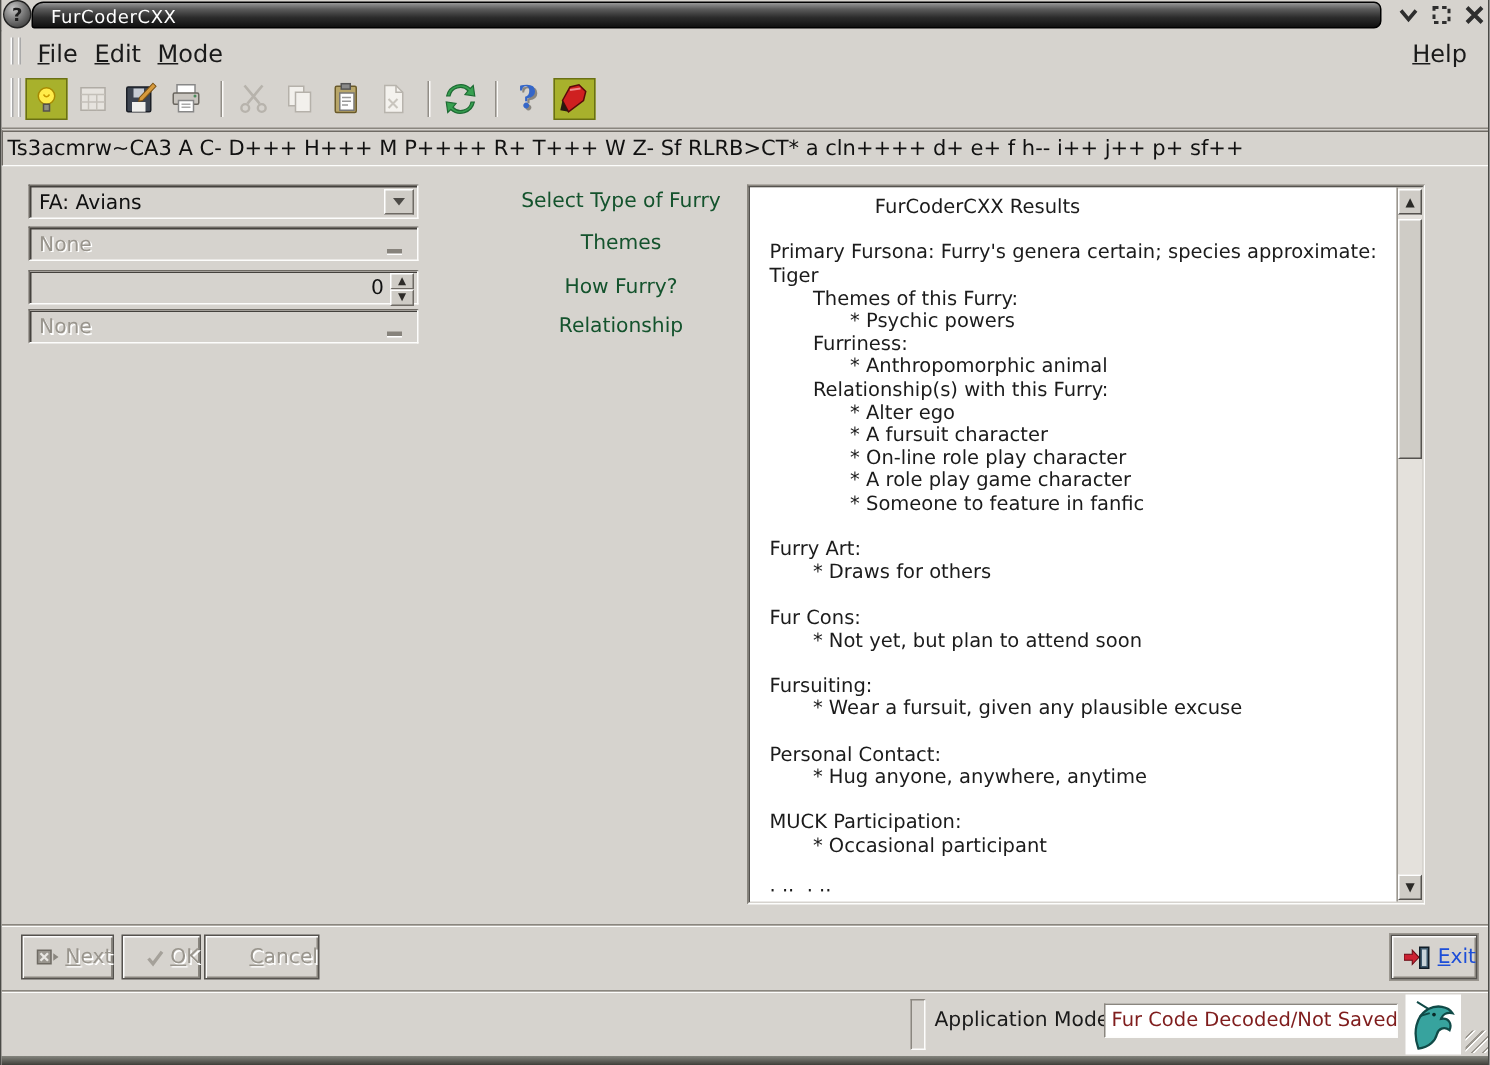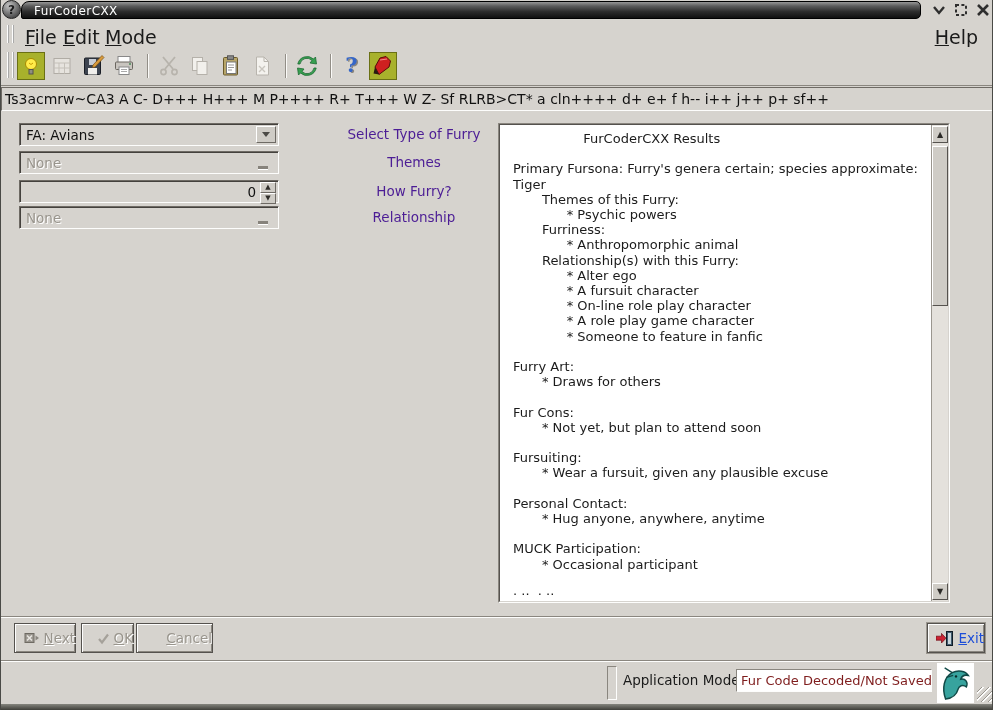--- a/index.html
+++ b/index.html
@@ -18,21 +18,21 @@
       background:radial-gradient(circle at 35% 28%,#c6c6c6,#7a7a7a 45%,#363636 90%);
       border:1px solid #222;color:#1d1d1d;font-size:12px;font-weight:bold;
       display:flex;align-items:center;justify-content:center;}
   .win-controls{position:absolute;right:4px;top:2px;display:flex;gap:7px;}
   .win-btn{width:15px;height:15px;display:flex;align-items:center;justify-content:center;}
 
   
   .menubar{position:absolute;left:0;top:21px;width:993px;height:26px;background:#d6d3ce;}
   .grip{position:absolute;left:6px;top:4px;bottom:4px;width:7px;
       border-left:2px ridge #fdfdfd;border-right:2px ridge #fdfdfd;}
-  .menu-item{position:absolute;top:4px;font-size:19px;color:#1a1a1a;padding:1px 4px;}
+  .menu-item{position:absolute;top:4px;font-size:16px;color:#1a1a1a;padding:1px 4px;}
   .accel{display:inline-block;}
   .accel::first-letter{text-decoration:underline;}
   .mi-0{left:20px;}.mi-1{left:58px;}.mi-2{left:100px;}
   .mi-help{left:auto;right:12px;}
 
   
   .toolbar{position:absolute;left:0;top:47px;width:993px;height:39px;background:#d6d3ce;
       border-bottom:1px solid #8a867f;}
   .toolbar .grip{top:5px;bottom:7px;}
   .tool-items{position:absolute;left:16px;top:4px;display:flex;align-items:center;height:30px;}
@@ -61,21 +61,21 @@
       border-top:1px solid #fff;border-left:1px solid #fff;
       border-right:1px solid #6e6a64;border-bottom:1px solid #6e6a64;
       display:flex;align-items:center;justify-content:center;}
   .arr-down{width:0;height:0;border-left:4px solid transparent;border-right:4px solid transparent;border-top:5px solid #4c4a46;}
   .dash{position:absolute;right:10px;bottom:4px;width:10px;height:3px;background:#87837c;
       box-shadow:0 1px 0 #fff;}
   .spin-value{position:absolute;right:22px;top:3px;font-size:13.5px;color:#111;}
   .spin-btns{position:absolute;right:2px;top:1px;width:16px;height:19px;display:flex;flex-direction:column;}
   .spin-up,.spin-down{flex:1;font-size:7px;line-height:9px;text-align:center;color:#2e2c29;background:#cfccc6;
       border-top:1px solid #fff;border-left:1px solid #fff;border-right:1px solid #6e6a64;border-bottom:1px solid #6e6a64;}
-  .form-label{margin-left:60px;width:150px;text-align:center;font-size:13.5px;color:#4c1d95;line-height:23px;}
+  .form-label{margin-left:60px;width:150px;text-align:center;font-size:13.5px;color:#14532d;line-height:23px;}
 
   
   .results-outer{position:absolute;left:497px;top:12px;width:452px;height:480px;
       border-top:1px solid #8a867f;border-left:1px solid #8a867f;
       border-bottom:1px solid #fdfdfc;border-right:1px solid #fdfdfc;}
   .results-inner{position:absolute;inset:0;border-top:1px solid #55524e;border-left:1px solid #55524e;
       border-bottom:1px solid #d6d3ce;border-right:1px solid #d6d3ce;display:flex;}
   .results-view{flex:1;background:#fff;overflow:hidden;position:relative;}
   .results-view pre{margin:0;padding:6px 4px 0 13px;font-family:"DejaVu Sans","Liberation Sans",sans-serif;
       font-size:13px;line-height:15.2px;color:#1b1b1b;}

